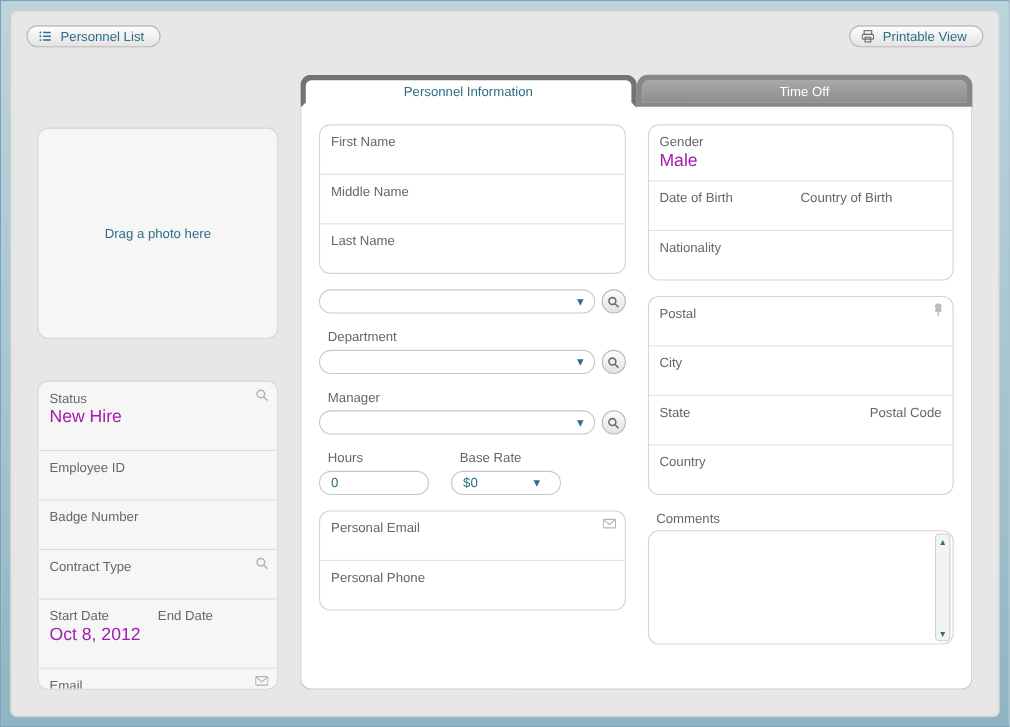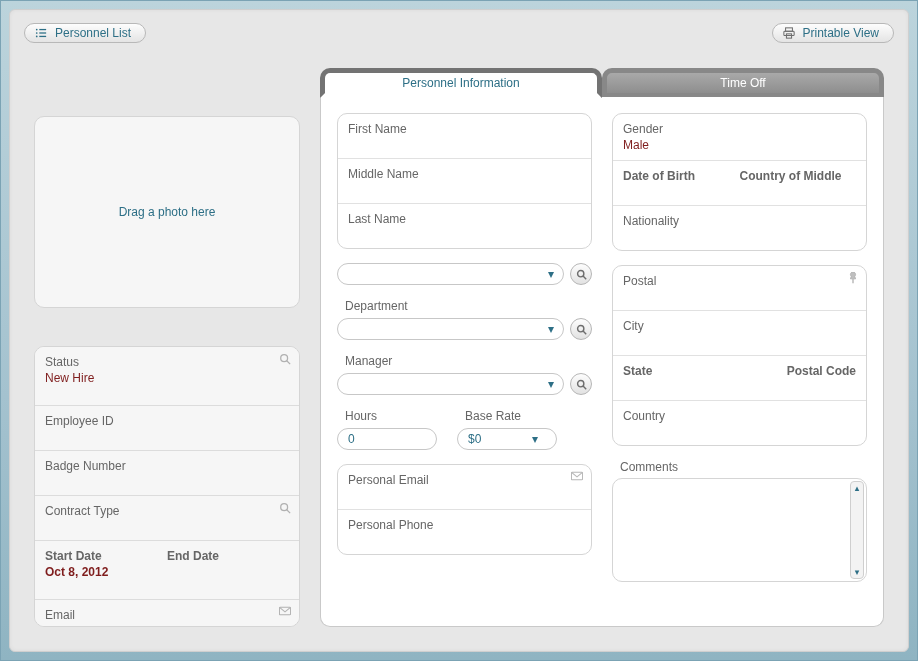--- a/index.html
+++ b/index.html
@@ -42,21 +42,21 @@
     cursor:pointer;
   }
   .pill-btn svg{display:block;}
   .workspace{
     flex:1;
     display:flex;
     padding:0 24px 24px 24px;
     gap:20px;
     overflow:hidden;
   }
-  .col-left{width:266px;display:flex;flex-direction:column;gap:14px;padding-top:60px;}
+  .col-left{width:219px;display:flex;flex-direction:column;gap:14px;padding-top:60px;}
   .col-right{flex:1;display:flex;flex-direction:column;padding-top:12px;}
   
   .panel{
     background:#f6f6f6;
     border:1px solid #d5d5d5;
     border-radius:10px;
   }
   .photo-drop{
     height:192px;
     display:flex;align-items:center;justify-content:center;
@@ -70,24 +70,24 @@
     border-radius:10px;
     overflow:hidden;
   }
   .row{
     position:relative;
     border-top:1px solid #e1e1e1;
     padding:8px 10px 20px 10px;
     min-height:44px;
   }
   .row:first-child{border-top:none;}
-  .row-cols{display:flex;font-weight:bold;}
+  .row-cols{display:flex;}
   .row-cols>.subfield{flex:1;position:relative;}
   .label{color:#666;font-size:12px;display:block;margin-bottom:2px;}
-  .value{color:#7f1d1d;font-size:12px;}
+  .value{color:#a21caf;font-size:16px;}
   .row .tiny-icon{
     position:absolute;top:6px;right:8px;opacity:.5;
   }
   
   .status-panel .row{background:#f6f6f6;}
   .status-panel .row{border-top-color:#dcdcdc;}
   
   .tabs{
     display:flex;height:30px;
   }
@@ -382,21 +382,21 @@
                   <span class="label">Gender</span>
                   <span class="value">Male</span>
                 </div>
                 <div class="row">
                   <div class="row-cols">
                     <div class="subfield">
                       <span class="label">Date of Birth</span>
                       <span class="value"></span>
                     </div>
                     <div class="subfield">
-                      <span class="label">Country of Middle</span>
+                      <span class="label">Country of Birth</span>
                       <span class="value"></span>
                     </div>
                   </div>
                 </div>
                 <div class="row">
                   <span class="label">Nationality</span>
                   <span class="value"></span>
                 </div>
               </div>
 

